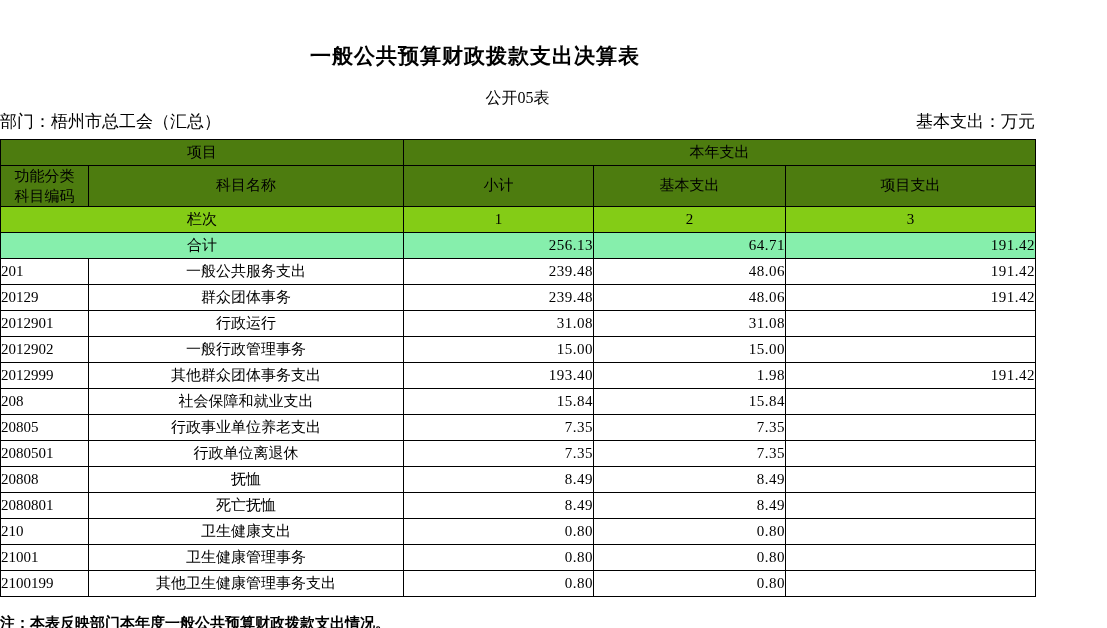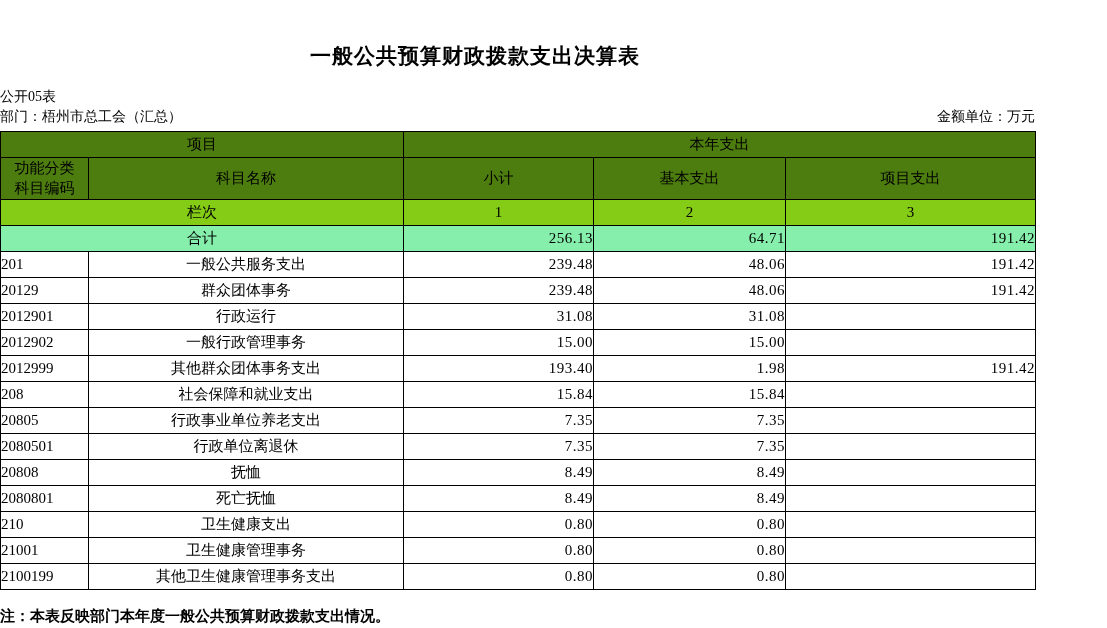--- a/index.html
+++ b/index.html
@@ -27,33 +27,33 @@
     letter-spacing: 1px;
     padding-top: 42px;
     font-family: "Liberation Serif", serif;
   }
   .meta-row {
     display: flex;
     justify-content: space-between;
     align-items: flex-end;
     width: 1035px;
     margin: 0 auto;
-    font-size: 14px;
+    font-size: 17px;
     line-height: 1.5;
   }
   .meta-right {
     text-align: right;
   }
   .meta-top {
     margin-top: 18px;
     width: 1035px;
     margin-left: auto;
     margin-right: auto;
-    text-align: left;
-    font-size: 14px;
+    text-align: center;
+    font-size: 16px;
   }
   table.budget {
     border-collapse: collapse;
     width: 1035px;
     margin: 4px auto 0 auto;
     table-layout: fixed;
   }
   table.budget td, table.budget th {
     border: 1px solid #000000;
     font-weight: normal;
@@ -120,21 +120,21 @@
 <body>
 
 <div class="page">
 
   <div class="doc-title">一般公共预算财政拨款支出决算表</div>
 
   <div class="meta-top">公开05表</div>
 
   <div class="meta-row">
     <div>部门：梧州市总工会（汇总）</div>
-    <div class="meta-right">金额单位：万元</div>
+    <div class="meta-right">基本支出：万元</div>
   </div>
 
   <table class="budget">
     <colgroup>
       <col class="col-code">
         <col class="col-name">
         <col class="col-sub">
         <col class="col-base">
         <col class="col-proj">
     </colgroup>

